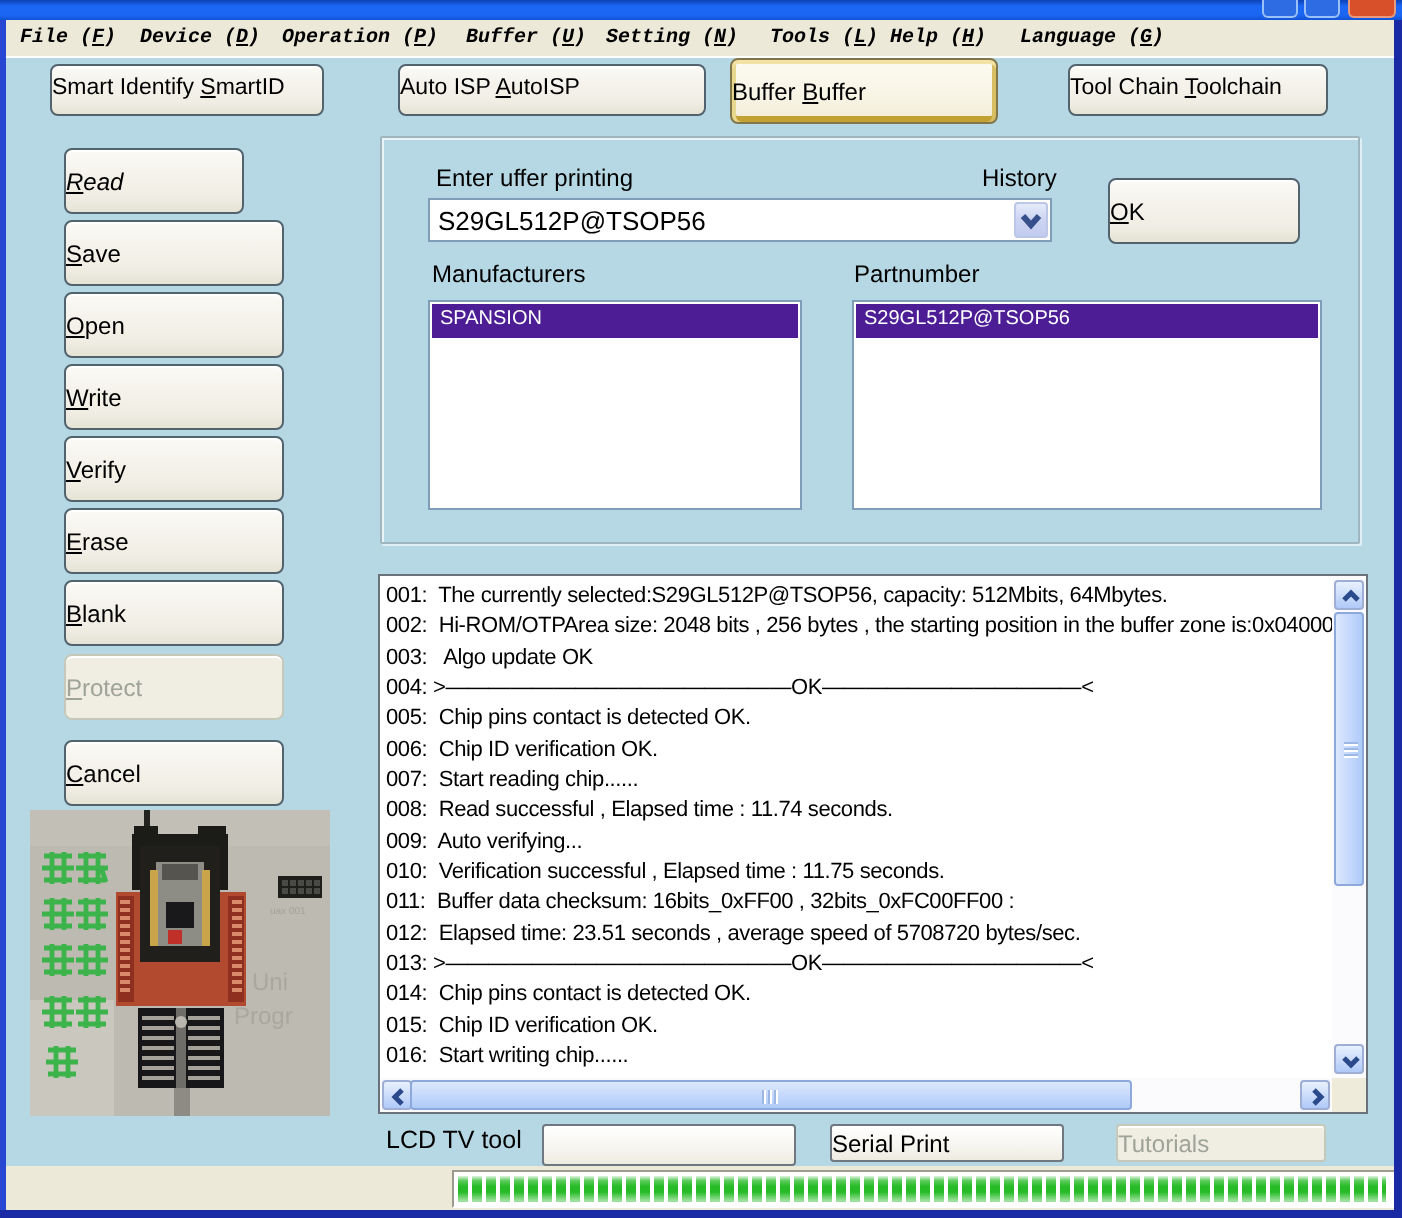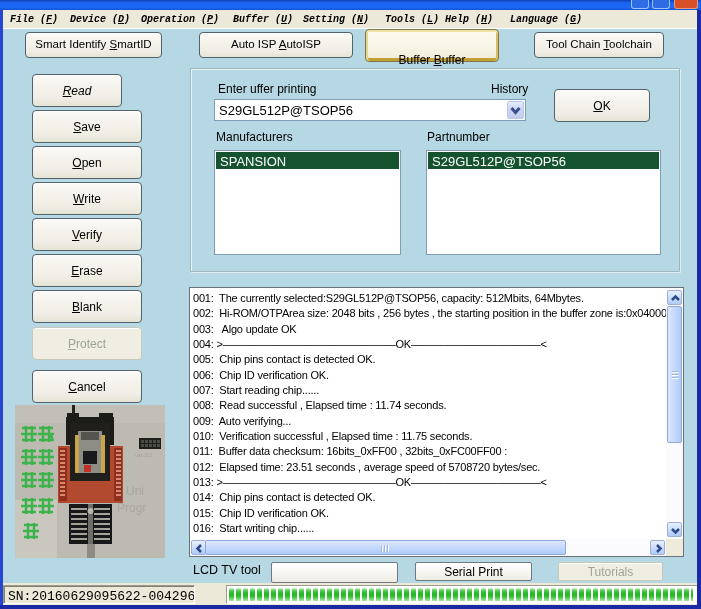--- a/index.html
+++ b/index.html
@@ -14,21 +14,21 @@
   #bbot   { left:0; top:605px; width:701px; height:4px; background:#1A2AA4; }
   
   #menubar { left:3px; top:10px; width:694px; height:19px; background:#ECE9D8;
     border-bottom:1px solid #FFFFFF; font-family:"Liberation Mono", monospace;
     font-size:10px; color:#000;font-style:italic; }
   .mi { position:absolute; top:4px; white-space:pre; font-weight:bold; }
   
   .btn { position:absolute; border:1px solid #52636D; border-radius:4px;
     background:linear-gradient(180deg,#FBFAF7 0%,#F4F2EA 40%,#F0EEE4 75%,#E5E3D4 100%);
     box-shadow:inset 0 1px 0 #FFFFFF;
-    color:#000; text-align:center; font-family:"Liberation Sans", sans-serif; }
+    color:#000; text-align:left; font-family:"Liberation Sans", sans-serif; }
   .btn u { text-decoration:underline; }
   .btn.dis { border:1px solid #C6C9B9; background:#F0EEE3; color:#9FA398; }
   .focusring { border:1px solid #80764A;
     box-shadow:inset 0 2px 0 #F2E3A4, inset 2px 0 0 #E8D88E, inset -2px 0 0 #D8BE62, inset 0 -3px 0 #C2A032;
     background:linear-gradient(180deg,#FCFAF0 0%,#F8F5E6 55%,#F1ECD8 100%); }
   
   .lbl { position:absolute; font-size:12px; color:#000; white-space:nowrap; }
   .btn2 { border-radius:2px; border-color:#6F7780; background:linear-gradient(180deg,#FFFFFF 0%,#F6F5F0 60%,#EDEBE0 100%); }
   .btn2.dis { border-color:#C6C9B9; background:#F0EEE3; }
   
@@ -36,22 +36,22 @@
     border:1px solid #9FB6BE; border-radius:1px; box-shadow:inset 1px 1px 0 #E8F4F8, 1px 1px 0 #DFEFF5; }
   
   #combo { left:214px; top:99px; width:312px; height:22px; background:#fff;
     border:1px solid #7F9DB9; }
   #combo .txt { position:absolute; left:4px; top:3px; font-size:13px; }
   #combo .drop { position:absolute; right:1px; top:1px; width:17px; height:18px;
     border:1px solid #BCC7E8; border-radius:2px;
     background:linear-gradient(180deg,#E6EBFA 0%,#CDD5F2 45%,#C2CCEE 100%); }
   
   .list { position:absolute; background:#fff; border:1px solid #7F9DB9; }
-  .sel { position:absolute; left:1px; right:1px; top:1px; height:17px; background:#14532d;
-    color:#fff; font-size:13px; padding:2px 0 0 4px; }
+  .sel { position:absolute; left:1px; right:1px; top:1px; height:17px; background:#4c1d95;
+    color:#fff; font-size:10px; padding:2px 0 0 4px; }
   
   #log { left:189px; top:287px; width:495px; height:270px; background:#fff;
     border:1px solid #6A737B; }
   #logtext { position:absolute; left:3px; top:3px; width:473px; font-size:11px;
     letter-spacing:-0.2px; line-height:15.35px; white-space:pre; color:#000; overflow:hidden; }
   
   .sbtn { position:absolute; border:1px solid #9FAED4; border-radius:2px;
     background:linear-gradient(180deg,#E8F0FD 0%,#CCDDFB 50%,#B0C9F8 100%); }
   .vtrack { position:absolute; background:#F2F1FA; }
   .thumbv { position:absolute; border:1px solid #8DA9DC; border-radius:2px;
@@ -84,21 +84,21 @@
   <span class="mi" style="left:138px">Operation (<u>P</u>)</span>
   <span class="mi" style="left:230px">Buffer (<u>U</u>)</span>
   <span class="mi" style="left:300px">Setting (<u>N</u>)</span>
   <span class="mi" style="left:382px">Tools (<u>L</u>)</span>
   <span class="mi" style="left:442px">Help (<u>H</u>)</span>
   <span class="mi" style="left:507px">Language (<u>G</u>)</span>
 </div>
 
 <div class="btn" style="left:25px; top:32px; width:137px; height:26px; font-size:11.5px; padding-top:5px;">Smart Identify <u>S</u>martID</div>
 <div class="btn" style="left:199px; top:32px; width:154px; height:26px; font-size:11.5px; padding-top:5px;">Auto ISP <u>A</u>utoISP</div>
-<div class="btn focusring" style="left:365px; top:29px; width:134px; height:33px; font-size:12px; padding-top:23px;">Buffer <u>B</u>uffer</div>
+<div class="btn focusring" style="left:365px; top:29px; width:134px; height:33px; font-size:12px; padding-top:9px;">Buffer <u>B</u>uffer</div>
 <div class="btn" style="left:534px; top:32px; width:130px; height:26px; font-size:11.5px; padding-top:5px;">Tool Chain <u>T</u>oolchain</div>
 
 <div class="btn" style="left:32px; top:74px;  width:90px; height:33px; font-size:12px; padding-top:9px;font-style:italic;"><u>R</u>ead</div>
 <div class="btn" style="left:32px; top:110px; width:110px; height:33px; font-size:12px; padding-top:9px;"><u>S</u>ave</div>
 <div class="btn" style="left:32px; top:146px; width:110px; height:33px; font-size:12px; padding-top:9px;"><u>O</u>pen</div>
 <div class="btn" style="left:32px; top:182px; width:110px; height:33px; font-size:12px; padding-top:9px;"><u>W</u>rite</div>
 <div class="btn" style="left:32px; top:218px; width:110px; height:33px; font-size:12px; padding-top:9px;"><u>V</u>erify</div>
 <div class="btn" style="left:32px; top:254px; width:110px; height:33px; font-size:12px; padding-top:9px;"><u>E</u>rase</div>
 <div class="btn" style="left:32px; top:290px; width:110px; height:33px; font-size:12px; padding-top:9px;"><u>B</u>lank</div>
 <div class="btn dis" style="left:32px; top:327px; width:110px; height:33px; font-size:12px; padding-top:9px;"><u>P</u>rotect</div>
@@ -291,21 +291,20 @@
     </div>
   <div style="position:absolute; left:476px; top:251px; width:17px; height:17px; background:#EEEBDA;"></div>
 </div>
 
 <div class="lbl" style="left:193px; top:563px; font-size:12.5px;">LCD TV tool</div>
 <div class="btn btn2" style="left:271px; top:562px; width:127px; height:19px; font-size:12px; padding-top:19px;">Parameter setting</div>
 <div class="btn btn2" style="left:415px; top:562px; width:117px; height:19px; font-size:12px; padding-top:2px;">Serial Print</div>
 <div class="btn dis btn2" style="left:558px; top:562px; width:105px; height:19px; font-size:12px; padding-top:2px;">Tutorials</div>
 
 <div class="abs" id="status">
-  <div id="snfield">SN:20160629095622-004296</div>
   <div id="pfield">
       <div id="pbar"></div>
     </div>
 </div>
 
 <div class="abs" id="bleft"></div>
 <div class="abs" id="bright"></div>
 <div class="abs" id="bbot"></div>
 
 </body></html>

